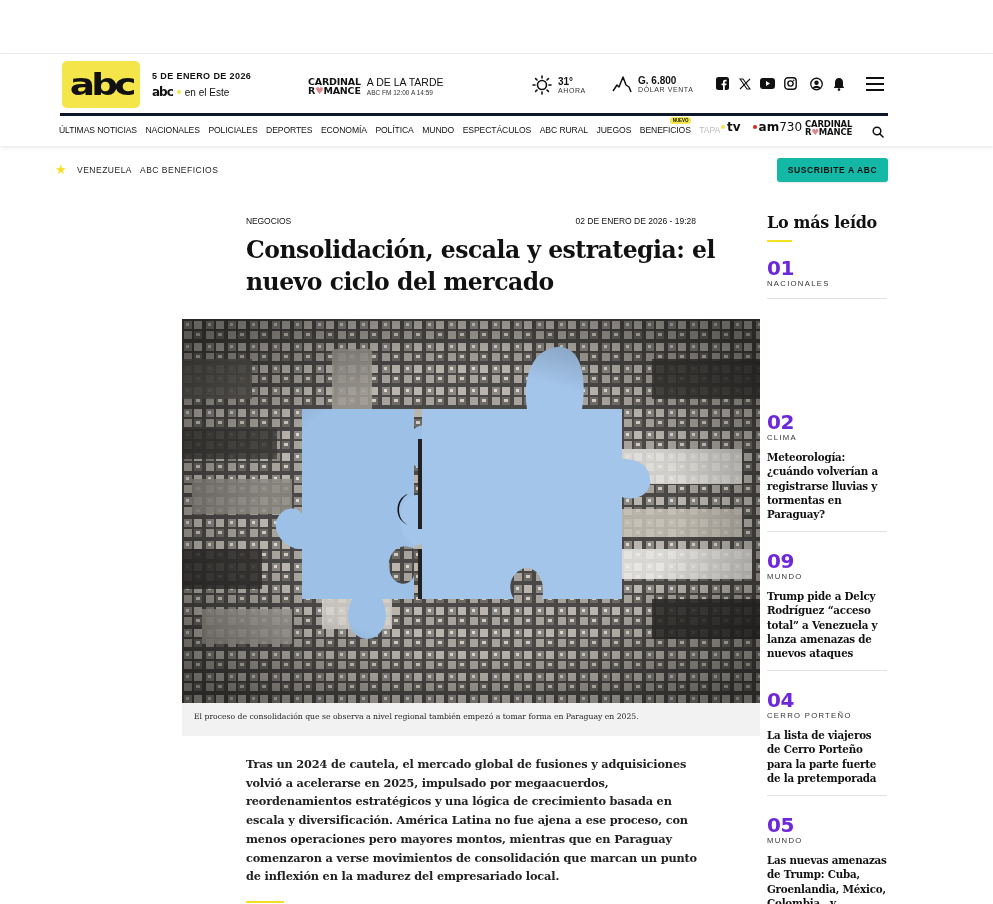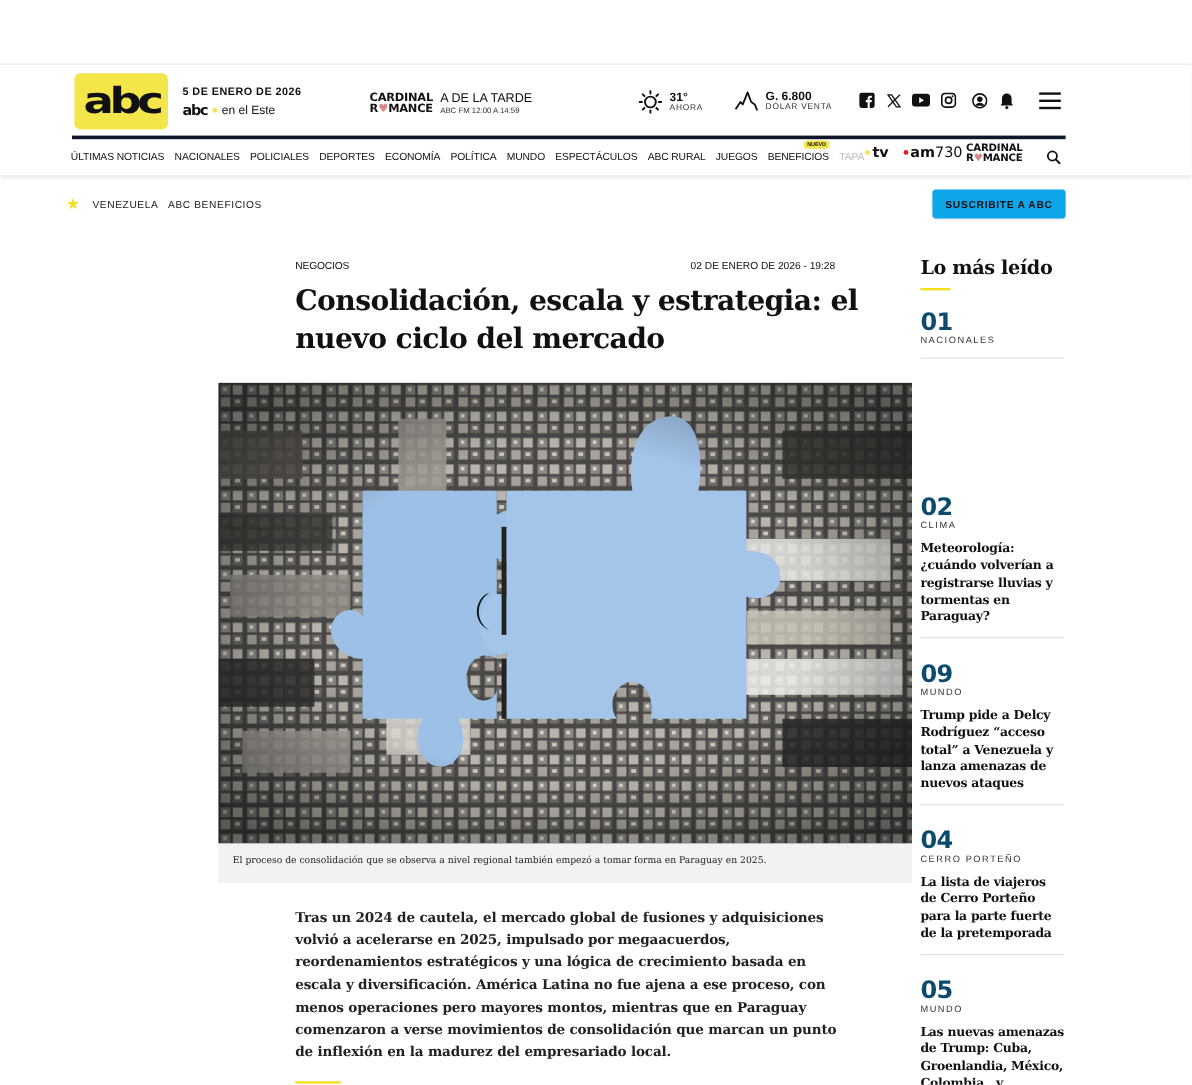--- a/index.html
+++ b/index.html
@@ -45,38 +45,38 @@
   .brand-tv, .brand-am { font-family: "DejaVu Sans", sans-serif; font-weight: 800; font-size: 12px; display: flex; align-items: center; }
   .brand-am .num { font-weight: 400; }
   .dot-y { width: 4px; height: 4px; border-radius: 50%; background: #f4e64a; margin-right: 2px; }
   .dot-r { width: 4px; height: 4px; border-radius: 50%; background: #d22; margin-right: 2px; }
   .nav-search { position: absolute; left: 813px; top: 6px; }
 
   
   .tagbar { position: absolute; left: 55px; top: 158px; width: 833px; height: 24px; }
   .tag-star { position: absolute; left: 0; top: 4px; color: #f4e020; font-size: 13px; }
   .tag { position: absolute; top: 7px; font-size: 8.5px; letter-spacing: 0.5px; color: #222; }
-  .subscribe { position: absolute; right: 0; top: 0; width: 111px; height: 24px; background: #0ea5e9; border-radius: 3px; font-size: 8.5px; font-weight: 700; letter-spacing: 0.6px; display: flex; align-items: center; justify-content: center; box-shadow: 0 1px 2px rgba(0,0,0,0.1); }
+  .subscribe { position: absolute; right: 0; top: 0; width: 111px; height: 24px; background: #14b8a6; border-radius: 3px; font-size: 8.5px; font-weight: 700; letter-spacing: 0.6px; display: flex; align-items: center; justify-content: center; box-shadow: 0 1px 2px rgba(0,0,0,0.1); }
 
   
   .kicker { position: absolute; left: 246px; top: 216px; font-size: 8.5px; color: #111; letter-spacing: -0.1px; }
   .pubdate { position: absolute; right: 297px; top: 216px; font-size: 8.5px; color: #111; }
   .title { position: absolute; left: 246px; top: 234px; width: 470px; font-family: "DejaVu Serif", serif; font-weight: 700; font-size: 23.5px; line-height: 32px; color: #111; letter-spacing: -0.5px; }
 
   .hero { position: absolute; left: 182px; top: 319px; width: 578px; height: 384px; overflow: hidden; background: #6f6d6a; }
   .caption { position: absolute; left: 182px; top: 703px; width: 578px; height: 33px; background: #f2f2f2; padding: 9px 12px; font-family: "DejaVu Serif", serif; font-size: 7.7px; color: #222; }
 
   .body-text { position: absolute; left: 246px; top: 755px; width: 460px; font-family: "DejaVu Serif", serif; font-size: 11.3px; line-height: 18.7px; color: #222; letter-spacing: -0.15px; font-weight: bold; }
   .body-rule { position: absolute; left: 246px; top: 901px; width: 38px; height: 2px; background: #f4e020; }
 
   
   .side-title { position: absolute; left: 767px; top: 213px; font-family: "DejaVu Serif", serif; font-weight: 700; font-size: 16px; color: #111; letter-spacing: -0.3px; }
   .side-underline { position: absolute; left: 767px; top: 240px; width: 25px; height: 2px; background: #f4e020; }
   .rank { position: absolute; left: 767px; width: 120px; }
-  .rank .num { font-family: "DejaVu Sans", sans-serif; font-weight: 700; font-size: 20px; line-height: 20px; color: #0c4a6e; letter-spacing: -0.5px; }
+  .rank .num { font-family: "DejaVu Sans", sans-serif; font-weight: 700; font-size: 20px; line-height: 20px; color: #6d28d9; letter-spacing: -0.5px; }
   .rank .sec { font-size: 7.7px; letter-spacing: 1.3px; color: #333; margin-top: 1px; }
   .rank .head { font-family: "DejaVu Serif", serif; font-weight: 700; font-size: 10.3px; line-height: 14.3px; color: #111; margin-top: 8px; letter-spacing: -0.2px; }
   .rank .rule { height: 1px; background: #e2e2e2; margin-top: 10px; }
 </style>
 </head>
 <body>
 
 <div class="top-blank"></div>
 
 <header class="header">

